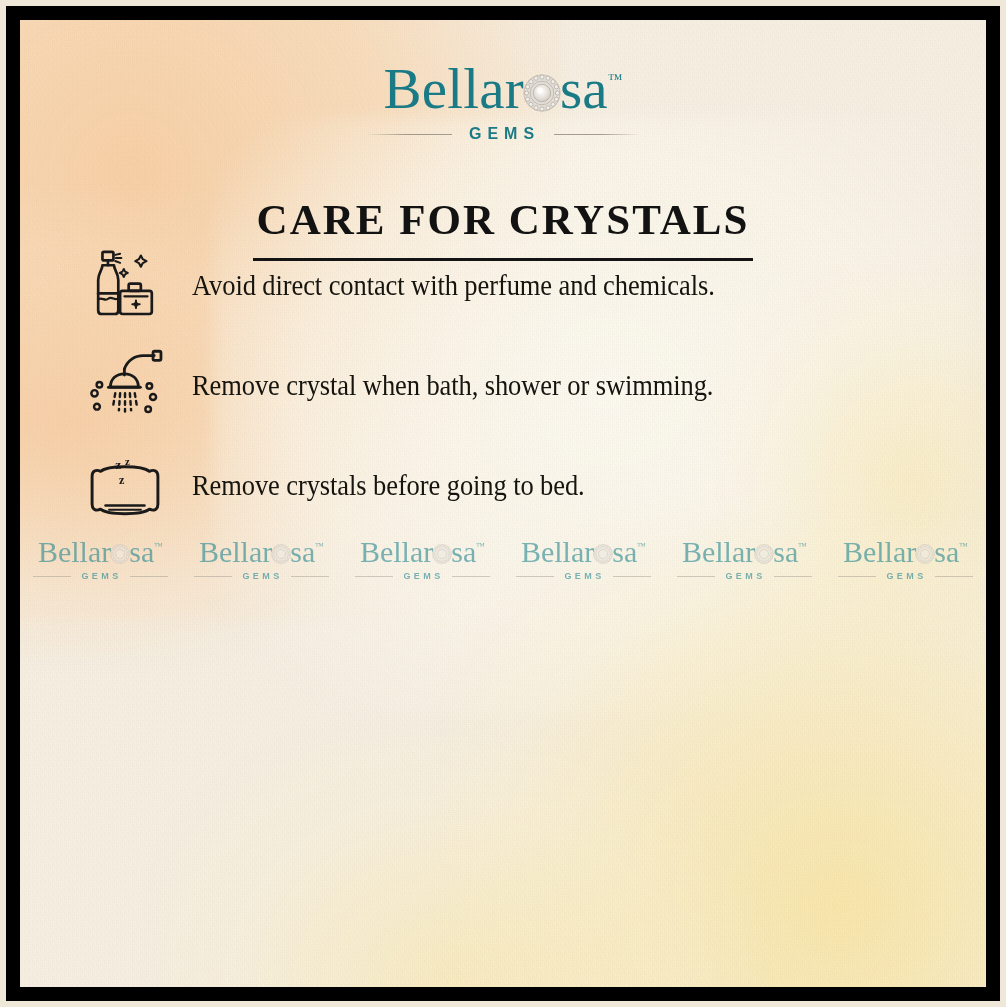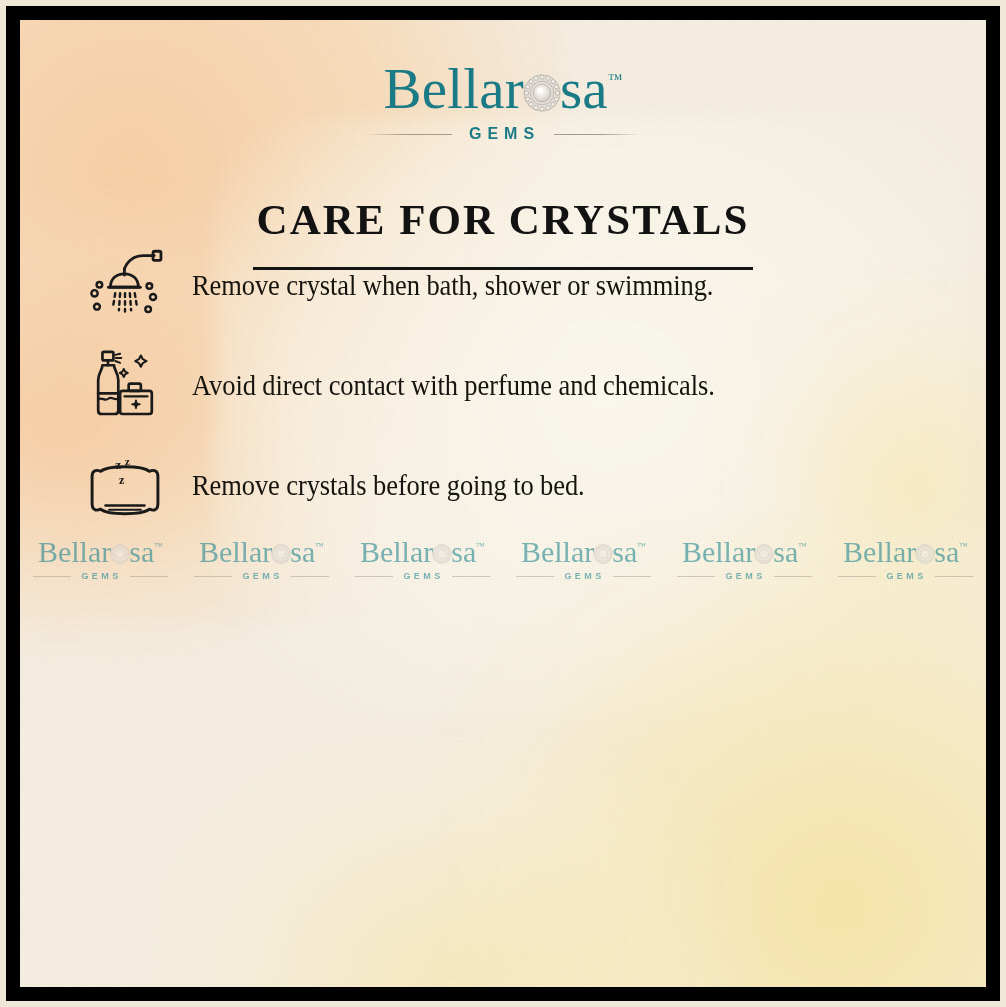--- a/index.html
+++ b/index.html
@@ -204,21 +204,21 @@
     top: 146px;
     text-align: center;
   }
   #title {
     display: inline-block;
     font-family: "Liberation Serif", serif;
     font-size: 43px;
     font-weight: 700;
     letter-spacing: 2.0px;
     color: #121212;
-    padding: 0 4px 23px 4px;
+    padding: 0 4px 14px 4px;
     border-bottom: 3px solid #141414;
   }
 
   
   #tips {
     position: absolute;
     left: 0;
     right: 0;
     top: 216px;
   }
@@ -376,20 +376,41 @@
         <div id="title-wrap">
           <h1 id="title">CARE FOR CRYSTALS</h1>
         </div>
 
         <div id="tips">
 
 
 
           <div class="tip-row">
             <div class="tip-icon">
+              <svg viewBox="0 0 64 64" fill="none" stroke="#1a1a1a" stroke-width="2.2" stroke-linecap="round" stroke-linejoin="round" aria-hidden="true">
+                <rect x="13.5" y="4" width="9" height="7" rx="1.2"></rect>
+                <path d="M18 11 L18 15"></path>
+                <path d="M13.5 15 C13.5 19 10 21 10 27 L10 52 C10 54 11.2 55 13 55 L23.5 55 C25.3 55 26.5 54 26.5 52 L26.5 27 C26.5 21 23 19 23 15 Z"></path>
+                <path d="M10 38 L26.5 38"></path>
+                <path d="M10 43 C13 40.5 15.5 45 18.2 42.5 C21 40 23.8 44.5 26.5 42" stroke-width="1.8"></path>
+                <path d="M24 6.5 L28 5.5 M24.5 9 L29 9 M24 11.5 L28 13" stroke-width="1.6"></path>
+                <rect x="28" y="36" width="26" height="19" rx="2"></rect>
+                <rect x="35" y="30" width="10" height="6" rx="1.3"></rect>
+                <path d="M31.5 40.5 L50.5 40.5" stroke-width="1.8"></path>
+                <path d="M41 44 L41 50 M38 47 L44 47" stroke-width="1.7"></path>
+                <path d="M41 45.3 L42.6 47 L41 48.7 L39.4 47 Z" stroke-width="1.5"></path>
+                <path d="M45 7 L46.6 10 L49.6 11.6 L46.6 13.2 L45 16.2 L43.4 13.2 L40.4 11.6 L43.4 10 Z" stroke-width="1.7"></path>
+                <path d="M31 18 L32.1 20.2 L34.3 21.3 L32.1 22.4 L31 24.6 L29.9 22.4 L27.7 21.3 L29.9 20.2 Z" stroke-width="1.6"></path>
+              </svg>
+            </div>
+            <div class="tip-text">Avoid direct contact with perfume and chemicals.</div>
+          </div>
+
+          <div class="tip-row">
+            <div class="tip-icon">
               <svg viewBox="0 0 64 64" fill="none" stroke="#1a1a1a" stroke-width="2.3" stroke-linecap="round" stroke-linejoin="round" aria-hidden="true">
                 <path d="M56 7 L47 7 C40 7 34 11 31.5 18"></path>
                 <rect x="55" y="3.5" width="6.5" height="7.5" rx="1.3"></rect>
                 <path d="M31.5 18 L31.5 23"></path>
                 <path d="M20 33 C20 26 25 22 31.5 22 C38 22 43 26 43 33 Z"></path>
                 <path d="M18.5 33 L44.5 33" stroke-width="2.5"></path>
                 <g stroke-width="2" stroke-dasharray="3 3.4">
                   <path d="M24 38 L22 50"></path>
                   <path d="M28 38 L27 52"></path>
                   <path d="M32 38 L32 53"></path>
@@ -398,41 +419,20 @@
                 </g>
                 <circle cx="11" cy="31" r="2.3" stroke-width="2"></circle>
                 <circle cx="7" cy="38" r="2.6" stroke-width="2"></circle>
                 <circle cx="9" cy="49" r="2.4" stroke-width="2"></circle>
                 <circle cx="52" cy="32" r="2.3" stroke-width="2"></circle>
                 <circle cx="55" cy="41" r="2.5" stroke-width="2"></circle>
                 <circle cx="51" cy="51" r="2.3" stroke-width="2"></circle>
               </svg>
             </div>
             <div class="tip-text">Remove crystal when bath, shower or swimming.</div>
-          </div>
-
-          <div class="tip-row">
-            <div class="tip-icon">
-              <svg viewBox="0 0 64 64" fill="none" stroke="#1a1a1a" stroke-width="2.2" stroke-linecap="round" stroke-linejoin="round" aria-hidden="true">
-                <rect x="13.5" y="4" width="9" height="7" rx="1.2"></rect>
-                <path d="M18 11 L18 15"></path>
-                <path d="M13.5 15 C13.5 19 10 21 10 27 L10 52 C10 54 11.2 55 13 55 L23.5 55 C25.3 55 26.5 54 26.5 52 L26.5 27 C26.5 21 23 19 23 15 Z"></path>
-                <path d="M10 38 L26.5 38"></path>
-                <path d="M10 43 C13 40.5 15.5 45 18.2 42.5 C21 40 23.8 44.5 26.5 42" stroke-width="1.8"></path>
-                <path d="M24 6.5 L28 5.5 M24.5 9 L29 9 M24 11.5 L28 13" stroke-width="1.6"></path>
-                <rect x="28" y="36" width="26" height="19" rx="2"></rect>
-                <rect x="35" y="30" width="10" height="6" rx="1.3"></rect>
-                <path d="M31.5 40.5 L50.5 40.5" stroke-width="1.8"></path>
-                <path d="M41 44 L41 50 M38 47 L44 47" stroke-width="1.7"></path>
-                <path d="M41 45.3 L42.6 47 L41 48.7 L39.4 47 Z" stroke-width="1.5"></path>
-                <path d="M45 7 L46.6 10 L49.6 11.6 L46.6 13.2 L45 16.2 L43.4 13.2 L40.4 11.6 L43.4 10 Z" stroke-width="1.7"></path>
-                <path d="M31 18 L32.1 20.2 L34.3 21.3 L32.1 22.4 L31 24.6 L29.9 22.4 L27.7 21.3 L29.9 20.2 Z" stroke-width="1.6"></path>
-              </svg>
-            </div>
-            <div class="tip-text">Avoid direct contact with perfume and chemicals.</div>
           </div>
 
 
           <div class="tip-row">
             <div class="tip-icon">
               <svg viewBox="0 0 64 64" fill="none" stroke="#1a1a1a" stroke-width="2.4" stroke-linecap="round" stroke-linejoin="round" aria-hidden="true">
                 <path d="M12 20 C8 18 5 20 5 24 L5 47 C5 51 8 53 12 51
                          C18 56 46 56 52 51 C56 53 59 51 59 47 L59 24
                          C59 20 56 18 52 20 C46 15 18 15 12 20 Z"></path>
                 <path d="M16 48 L48 48" stroke-width="2"></path>

